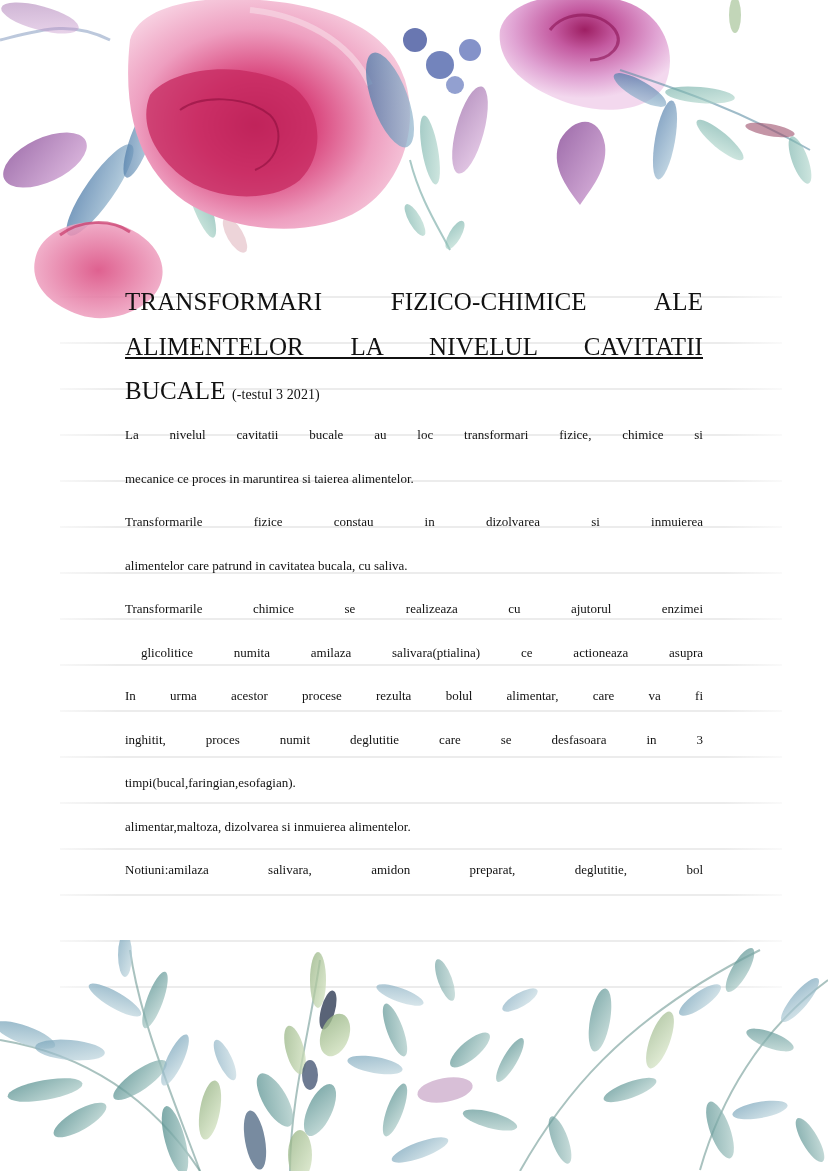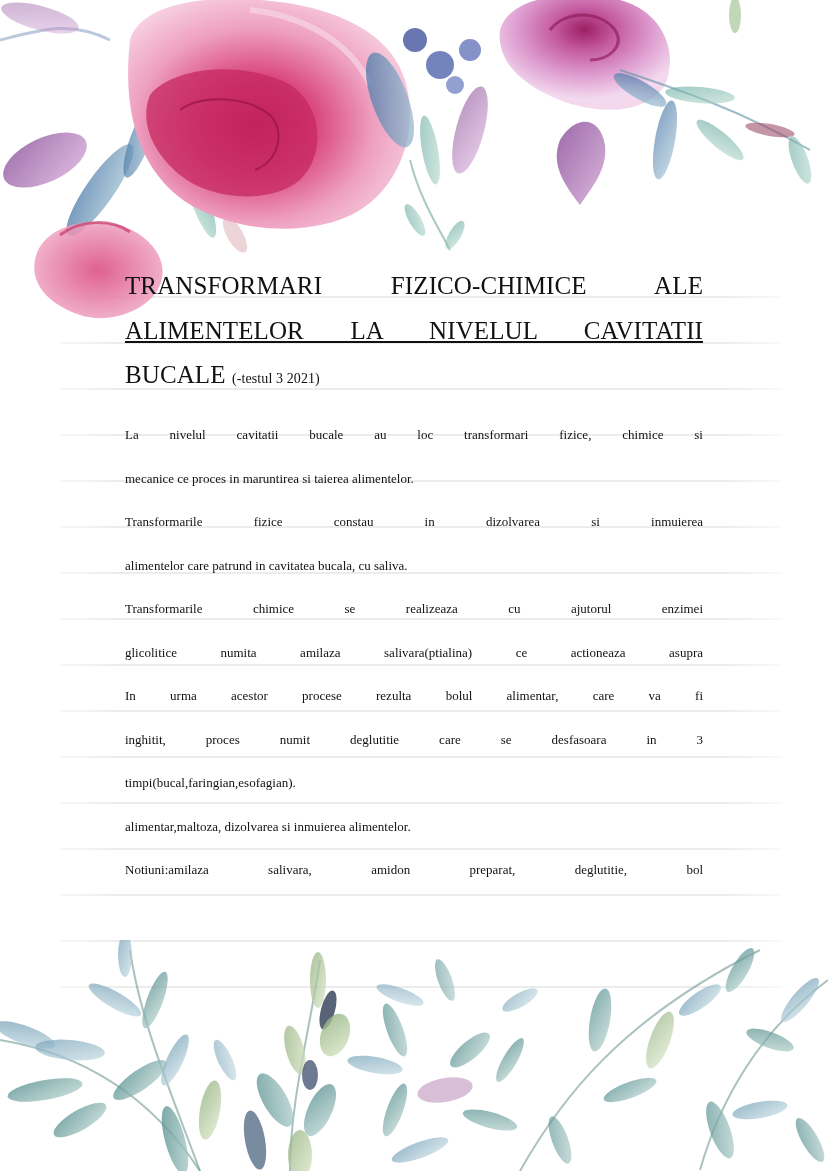--- a/index.html
+++ b/index.html
@@ -18,21 +18,21 @@
   
   .rules { position: absolute; left: 60px; top: 0; width: 722px; height: 1171px; z-index: 0; }
   .rule {
     position: absolute; left: 0; width: 722px; height: 2px;
     background: linear-gradient(to right, rgba(230,230,230,0.3), #ececec 8%, #ececec 92%, rgba(230,230,230,0.2));
   }
 
   
   .content { position: absolute; left: 125px; top: 0; width: 578px; z-index: 2; }
   .title {
-    position: absolute; left: 0; top: 264px; width: 578px;
+    position: absolute; left: 0; top: 280px; width: 578px;
     font-size: 25px; line-height: 44.5px; text-align: justify; text-align-last: left;
     letter-spacing: 0.1px;
   }
   .title .t-line { display: block; text-align: justify; text-align-last: justify; white-space: nowrap; }
   .title .t-line.last { text-align-last: left; }
   .title .sub { font-size: 14px; }
   .body-text {
     position: absolute; left: 0; top: 413px; width: 578px;
     font-size: 13px; line-height: 43.5px;
   }
@@ -216,21 +216,21 @@
       <div>
         <span class="b-line" style="white-space: normal; overflow: hidden;">La nivelul cavitatii bucale au loc transformari fizice, chimice si</span>
         <span class="b-line last">mecanice ce proces in maruntirea si taierea alimentelor.</span>
       </div>
       <div>
         <span class="b-line" style="white-space: normal; overflow: hidden;">Transformarile fizice constau in dizolvarea si inmuierea</span>
         <span class="b-line last">alimentelor care patrund in cavitatea bucala, cu saliva.</span>
       </div>
       <div>
         <span class="b-line" style="white-space: normal; overflow: hidden;">Transformarile chimice se realizeaza cu ajutorul enzimei</span>
-        <span class="b-line" style="white-space: normal; overflow: hidden;">glicolitice numita amilaza salivara(ptialina) ce actioneaza asupra</span>
+        <span class="b-line" style="white-space: normal; overflow: hidden; margin-left: 16px;">glicolitice numita amilaza salivara(ptialina) ce actioneaza asupra</span>
       </div>
       <div>
         <span class="b-line" style="white-space: normal; overflow: hidden;">In urma acestor procese rezulta bolul alimentar, care va fi</span>
         <span class="b-line" style="white-space: normal; overflow: hidden;">inghitit, proces numit deglutitie care se desfasoara in 3</span>
         <span class="b-line last">timpi(bucal,faringian,esofagian).</span>
       </div>
       <div>
         <span class="b-line last">alimentar,maltoza, dizolvarea si inmuierea alimentelor.</span>
         <span class="b-line" style="white-space: normal; overflow: hidden;">Notiuni:amilaza salivara, amidon preparat, deglutitie, bol</span>
       </div>

